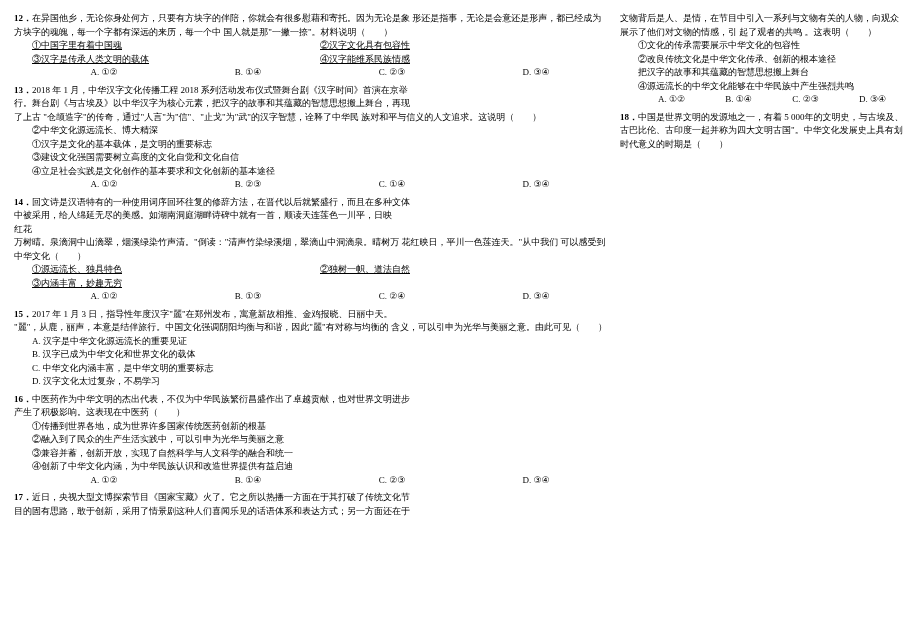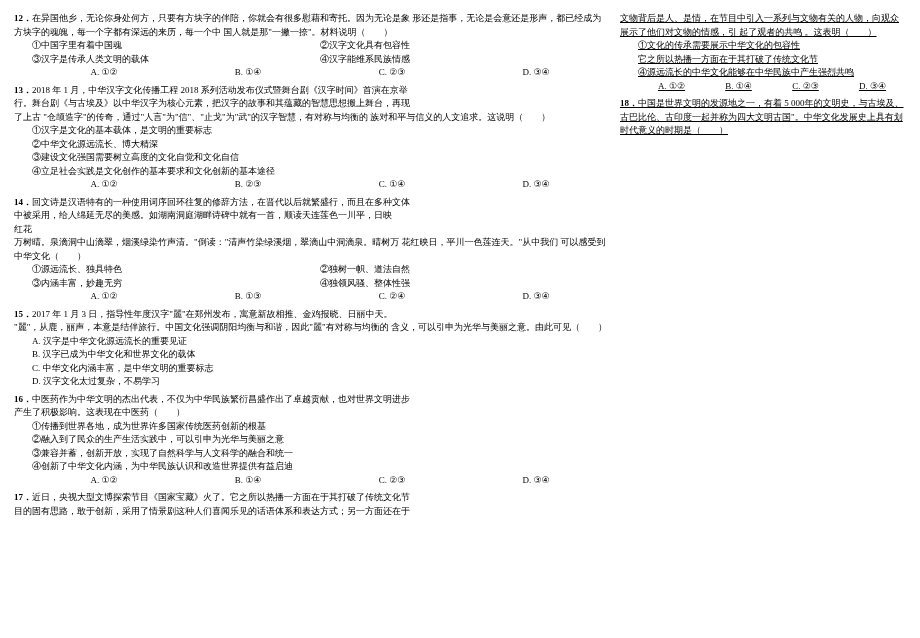--- a/index.html
+++ b/index.html
@@ -20,33 +20,33 @@
     }
     .column {
       flex: 1;
       padding: 0 6px;
     }
     .col-left {
       flex: 1.35;
     }
     .col-right {
       flex: 0.65;
-      text-decoration: underline;
     }
     .question {
       margin-bottom: 4px;
     }
     .q-text {
       text-indent: 0;
     }
     .options {
       padding-left: 18px;
     }
     .opt-line {
       display: flex;
+      text-decoration: underline;
     }
     .opt-line span {
       flex: 1;
     }
     .choice-line {
       display: flex;
       padding-left: 18px;
       text-align: center;
     }
     .choice-line span {
@@ -78,24 +78,24 @@
       <span>A. ①②</span>
         <span>B. ①④</span>
         <span>C. ②③</span>
         <span>D. ③④</span>
     </div>
   </div>
 
   <div class="question">
     <div class="q-text"><span class="bold">13．</span><span>2018 年 1 月，中华汉字文化传播工程 2018 系列活动发布仪式暨舞台剧《汉字时间》首演在京举</span></div>
     <div>行。舞台剧《与古埃及》以中华汉字为核心元素，把汉字的故事和其蕴藏的智慧思想搬上舞台，再现</div>
-    <div>了上古 "仓颉造字"的传奇，通过"人言"为"信"、"止戈"为"武"的汉字智慧，有对称与均衡的 族对和平与信义的人文追求。这说明（　　）</div>
+    <div>了上古 "仓颉造字"的传奇，通过"人言"为"信"、"止戈"为"武"的汉字智慧，诠释了中华民 族对和平与信义的人文追求。这说明（　　）</div>
     <div class="options">
+      <div>②中华文化源远流长、博大精深</div>
       <div>①汉字是文化的基本载体，是文明的重要标志</div>
-      <div>②中华文化源远流长、博大精深</div>
       <div>③建设文化强国需要树立高度的文化自觉和文化自信</div>
       <div>④立足社会实践是文化创作的基本要求和文化创新的基本途径</div>
     </div>
     <div class="choice-line">
       <span>A. ①②</span>
         <span>B. ②③</span>
         <span>C. ①④</span>
         <span>D. ③④</span>
     </div>
   </div>
@@ -105,21 +105,20 @@
     <div>中被采用，给人绵延无尽的美感。如湖南洞庭湖畔诗碑中就有一首，顺读天连莲色一川平，日映</div>
     <div>红花</div>
     <div>万树晴。泉滴洞中山滴翠，烟溪绿染竹声清。"倒读："清声竹染绿溪烟，翠滴山中洞滴泉。晴树万 花红映日，平川一色莲连天。"从中我们 可以感受到中华文化（　　）</div>
     <div class="options">
       <div class="opt-line">
           <span>①源远流长、独具特色</span>
           <span>②独树一帜、道法自然</span>
         </div>
       <div class="opt-line">
           <span>③内涵丰富，妙趣无穷</span>
-          <span>④独领风骚、整体性强</span>
         </div>
     </div>
     <div class="choice-line">
       <span>A. ①②</span>
         <span>B. ①③</span>
         <span>C. ②④</span>
         <span>D. ③④</span>
     </div>
   </div>
 
@@ -157,21 +156,22 @@
   </div>
 
 </div>
 
 <div class="column col-right">
 
   <div class="question">
     <div>文物背后是人、是情，在节目中引入一系列与文物有关的人物，向观众展示了他们对文物的情感，引 起了观者的共鸣 。这表明（　　）</div>
     <div class="options">
       <div>①文化的传承需要展示中华文化的包容性</div>
-      <div>它之所以热播一方面在于其打破了传统文化节</div>
+      <div>②改良传统文化是中华文化传承、创新的根本途径</div>
+      <div>把汉字的故事和其蕴藏的智慧思想搬上舞台</div>
       <div>④源远流长的中华文化能够在中华民族中产生强烈共鸣</div>
     </div>
     <div class="choice-line">
       <span>A. ①②</span>
         <span>B. ①④</span>
         <span>C. ②③</span>
         <span>D. ③④</span>
     </div>
   </div>
 

